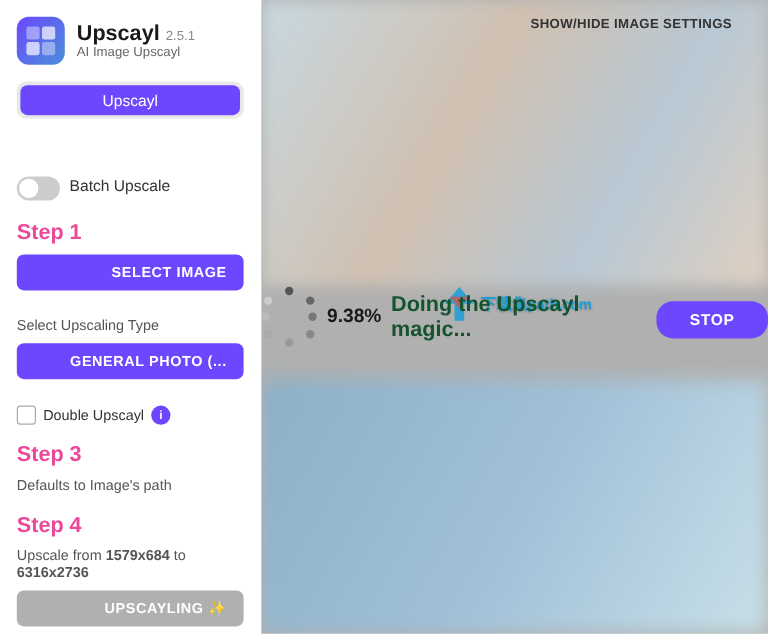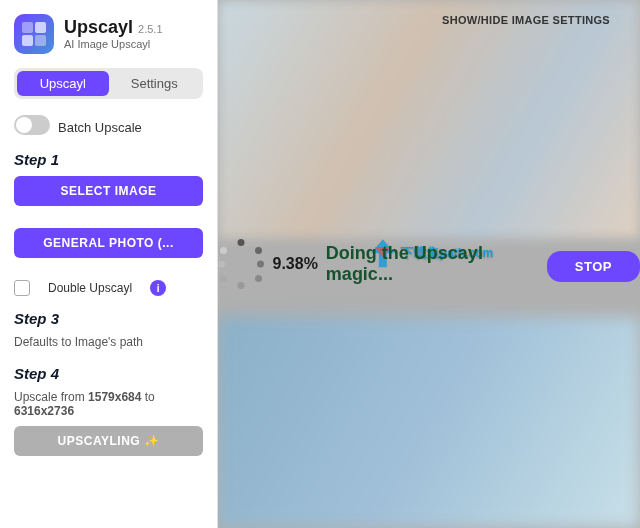--- a/index.html
+++ b/index.html
@@ -94,23 +94,24 @@
       color: #fff;
     }
 
     .tab-btn.inactive {
       background: transparent;
       color: #555;
     }
 
     .toggle-row {
       display: flex;
-      align-items: flex-end;
+      align-items: flex-start;
       gap: 8px;
       margin-bottom: 16px;
+      margin-top: 32px;
     }
 
     .toggle {
       width: 36px;
       height: 20px;
       background: #ccc;
       border-radius: 10px;
       position: relative;
       cursor: pointer;
       flex-shrink: 0;
@@ -127,25 +128,24 @@
       left: 2px;
       transition: left 0.2s;
     }
 
     .toggle-label {
       font-size: 13px;
       color: #333;
     }
 
     .step-label {
-      font-size: 15px;
-      font-weight: 700;
-      color: #0f172a;
+      font-size: 18px;
+      font-weight: 700;
+      color: #ec4899;
       margin-bottom: 8px;
-      font-style: italic;
     }
 
     .step-sublabel {
       font-size: 12px;
       color: #555;
       margin-bottom: 8px;
     }
 
     .btn-purple {
       background: #6c47ff;
@@ -153,36 +153,36 @@
       border: none;
       border-radius: 6px;
       padding: 8px 14px;
       font-size: 12px;
       font-weight: 700;
       cursor: pointer;
       text-transform: uppercase;
       letter-spacing: 0.5px;
       margin-bottom: 14px;
       width: 100%;
-      text-align: center;
+      text-align: right;
     }
 
     .btn-purple.disabled {
       background: #b0b0b0;
       cursor: not-allowed;
     }
 
     .step-section {
       margin-bottom: 8px;
     }
 
     .double-upscayl-row {
       display: flex;
       align-items: center;
-      gap: 18px;
+      gap: 6px;
       margin-bottom: 14px;
     }
 
     .checkbox-custom {
       width: 16px;
       height: 16px;
       border: 1.5px solid #aaa;
       border-radius: 3px;
       background: #fff;
       flex-shrink: 0;
@@ -355,34 +355,34 @@
       <div style="display:flex; align-items:baseline; gap:5px;">
         <span class="app-name">Upscayl</span>
         <span class="app-version">2.5.1</span>
       </div>
       <span class="app-subtitle">AI Image Upscayl</span>
     </div>
   </div>
 
   <div class="tab-bar">
     <button class="tab-btn active">Upscayl</button>
-    <button class="tab-btn inactive">Settings</button>
   </div>
 
   <div class="toggle-row">
     <div class="toggle"></div>
     <span class="toggle-label">Batch Upscale</span>
   </div>
 
   <div class="step-section">
     <div class="step-label">Step 1</div>
     <button class="btn-purple">SELECT IMAGE</button>
   </div>
 
   <div class="step-section">
+    <div class="step-sublabel">Select Upscaling Type</div>
     <button class="btn-purple">GENERAL PHOTO (...</button>
   </div>
 
   <div class="double-upscayl-row">
     <div class="checkbox-custom"></div>
     <span class="double-label">Double Upscayl</span>
     <div class="info-badge">i</div>
   </div>
 
   <div class="step-section">

